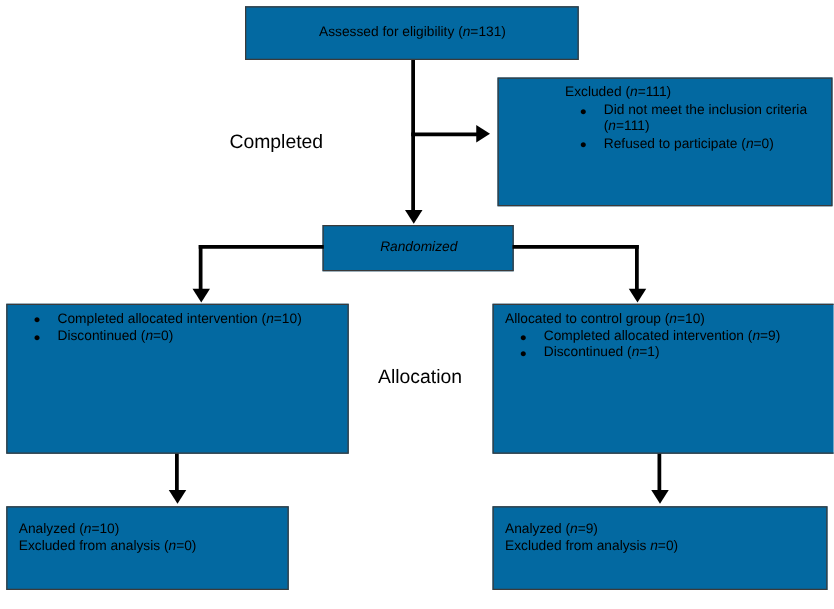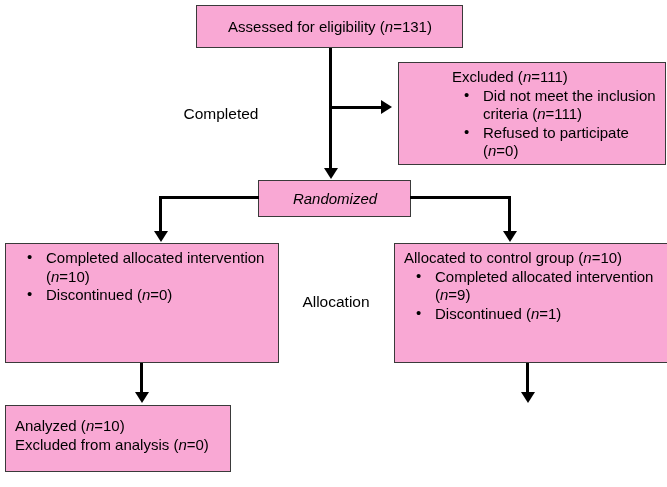--- a/index.html
+++ b/index.html
@@ -17,23 +17,23 @@
     width: 667px;
     height: 487px;
     background: #ffffff;
     overflow: hidden;
   }
 
   
   .box {
     position: absolute;
     box-sizing: border-box;
-    background: #f9a8d4;
+    background: #0369a1;
     border: 1.5px solid #3a3a3a;
-    font-size: 15px;
+    font-size: 11px;
     line-height: 1.24;
     color: #000000;
   }
   .box .pad {
     padding: 5px 8px 4px 9px;
   }
   .box.center .pad {
     text-align: center;
   }
   .box.vcenter {
@@ -174,15 +174,21 @@
   <div class="lineV" style="left:526px; top:363px; height:30px;"></div>
   <div class="arrowDown" style="left:521px; top:392px;"></div>
 
   <div class="box" style="left:5px; top:405px; width:226px; height:67px;">
     <div class="pad" style="padding-top:11px;">
       <div><span>Analyzed (</span><span class="n">n</span><span>=10)</span></div>
       <div><span>Excluded from analysis (</span><span class="n">n</span><span>=0)</span></div>
     </div>
   </div>
 
+  <div class="box" style="left:394px; top:405px; width:268px; height:67px;">
+    <div class="pad" style="padding-top:11px;">
+      <div><span>Analyzed (</span><span class="n">n</span><span>=9)</span></div>
+      <div><span>Excluded from analysis </span><span class="n">n</span><span>=0)</span></div>
+    </div>
+  </div>
 
 
 </div>
 
 </body></html>

